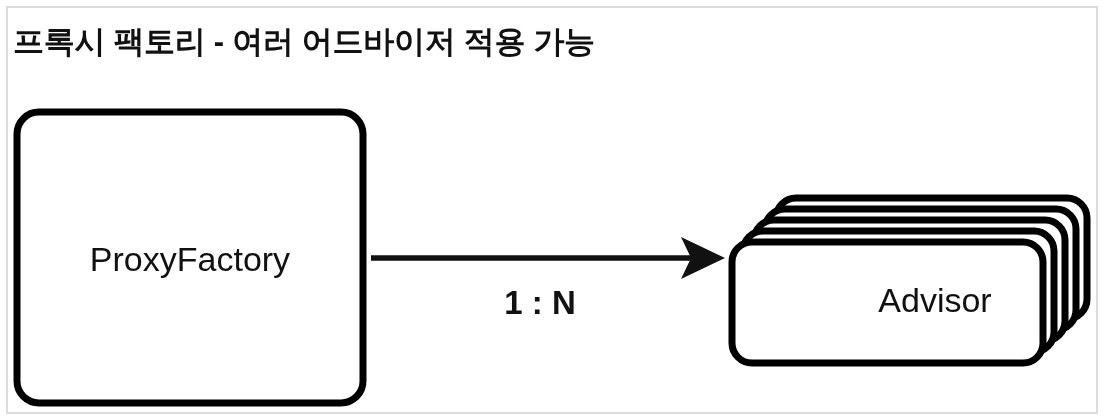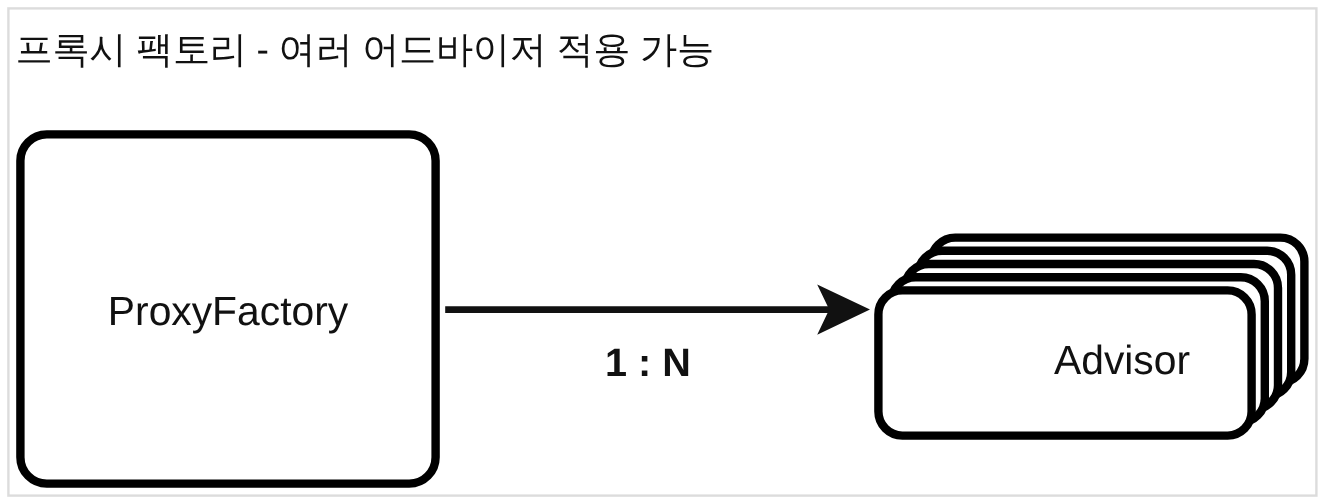--- a/index.html
+++ b/index.html
@@ -32,21 +32,21 @@
     background: transparent;
     pointer-events: none;
   }
 
   
   #title {
     position: absolute;
     left: 13px;
     top: 24px;
     font-size: 31px;
-    font-weight: normal;
+    font-weight: bold;
     color: #111111;
     letter-spacing: -0.3px;
     white-space: nowrap;
     line-height: 1.15;
   }
 
   
   #diagram {
     position: absolute;
     left: 0;

